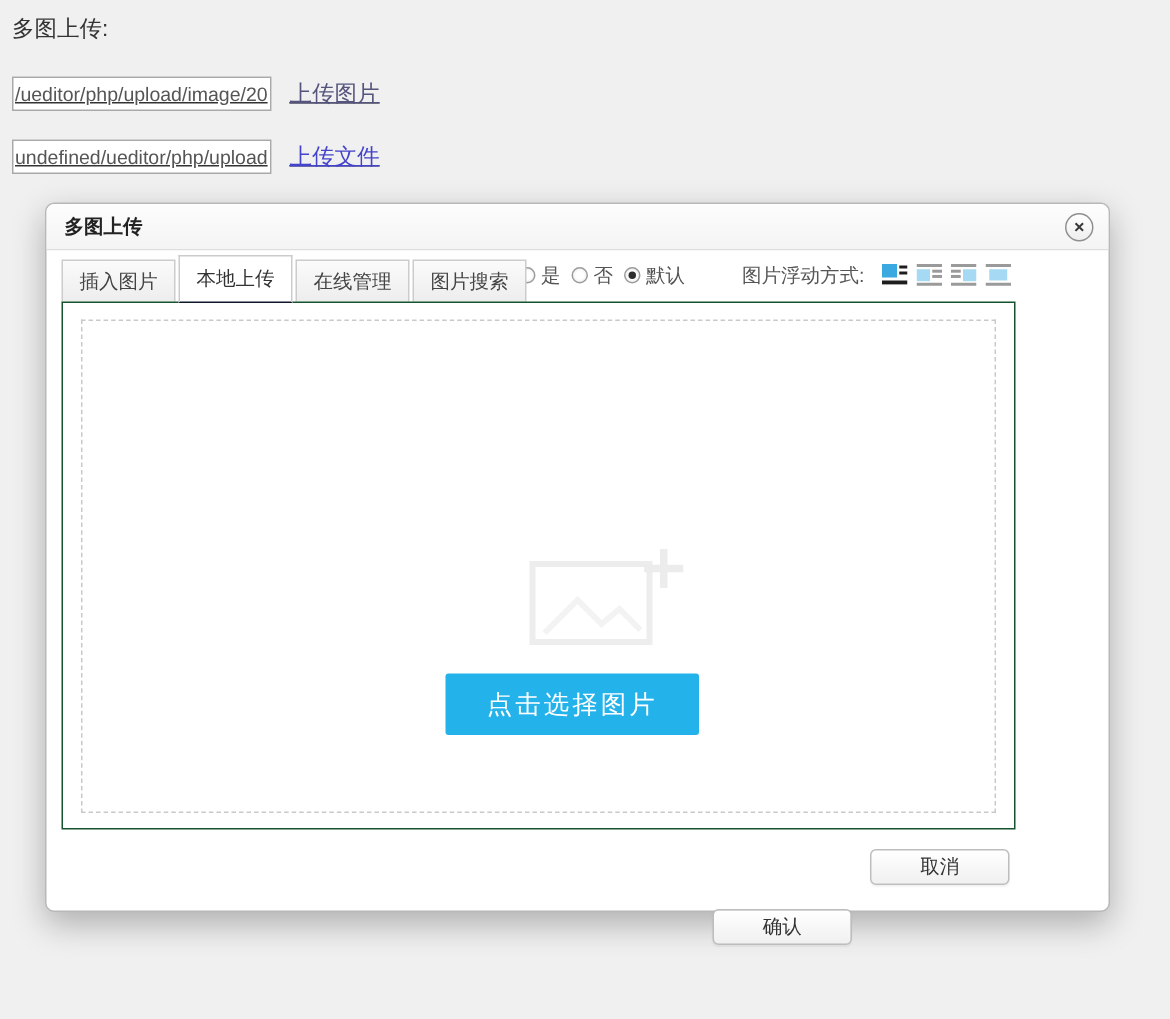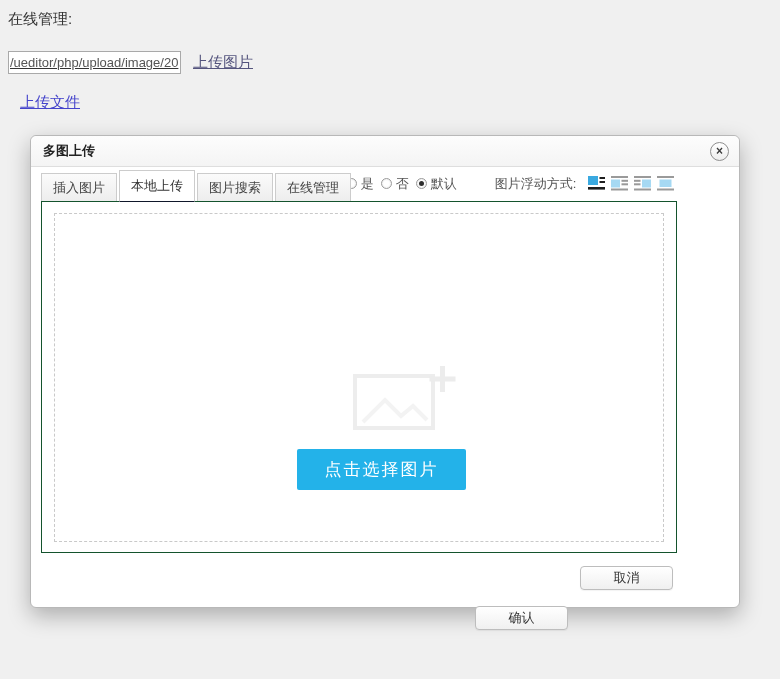--- a/index.html
+++ b/index.html
@@ -97,43 +97,44 @@
     background:linear-gradient(#fff,#f0f0f0); font-size:13px; color:#333;
     cursor:pointer; box-shadow:0 1px 1px rgba(0,0,0,0.05);
     font-family:"Liberation Sans","DejaVu Sans",sans-serif;
   }
   .confirm{left:444px;margin-top:40px;}
   .cancel{left:549px;}
 </style>
 </head>
 <body>
 
-<div class="page-heading">在线管理:</div>
+<div class="page-heading">多图上传:</div>
 
 <div class="call-row r0">
   <input class="call-input" type="text" value="/ueditor/php/upload/image/20" style="">
   <a class="call-link l0" href="#">上传图片</a>
 </div>
 
 <div class="call-row r1">
+  <input class="call-input" type="text" value="undefined/ueditor/php/upload" style="">
   <a class="call-link l1" href="#">上传文件</a>
 </div>
 
 <div class="dialog">
 
   <div class="dialog-header">
     <span class="dialog-title">多图上传</span>
     <span class="close-btn">×</span>
   </div>
 
   <div class="tabrow">
     <div class="tab">插入图片</div>
     <div class="tab active">本地上传</div>
+    <div class="tab">在线管理</div>
     <div class="tab">图片搜索</div>
-    <div class="tab">在线管理</div>
   </div>
 
   <div class="controls">
     <span class="wm-label">加水印:</span>
 
     <span class="radio-opt">
       <span class="radio"></span>
       <span>是</span>
     </span>
     <span class="radio-opt">

